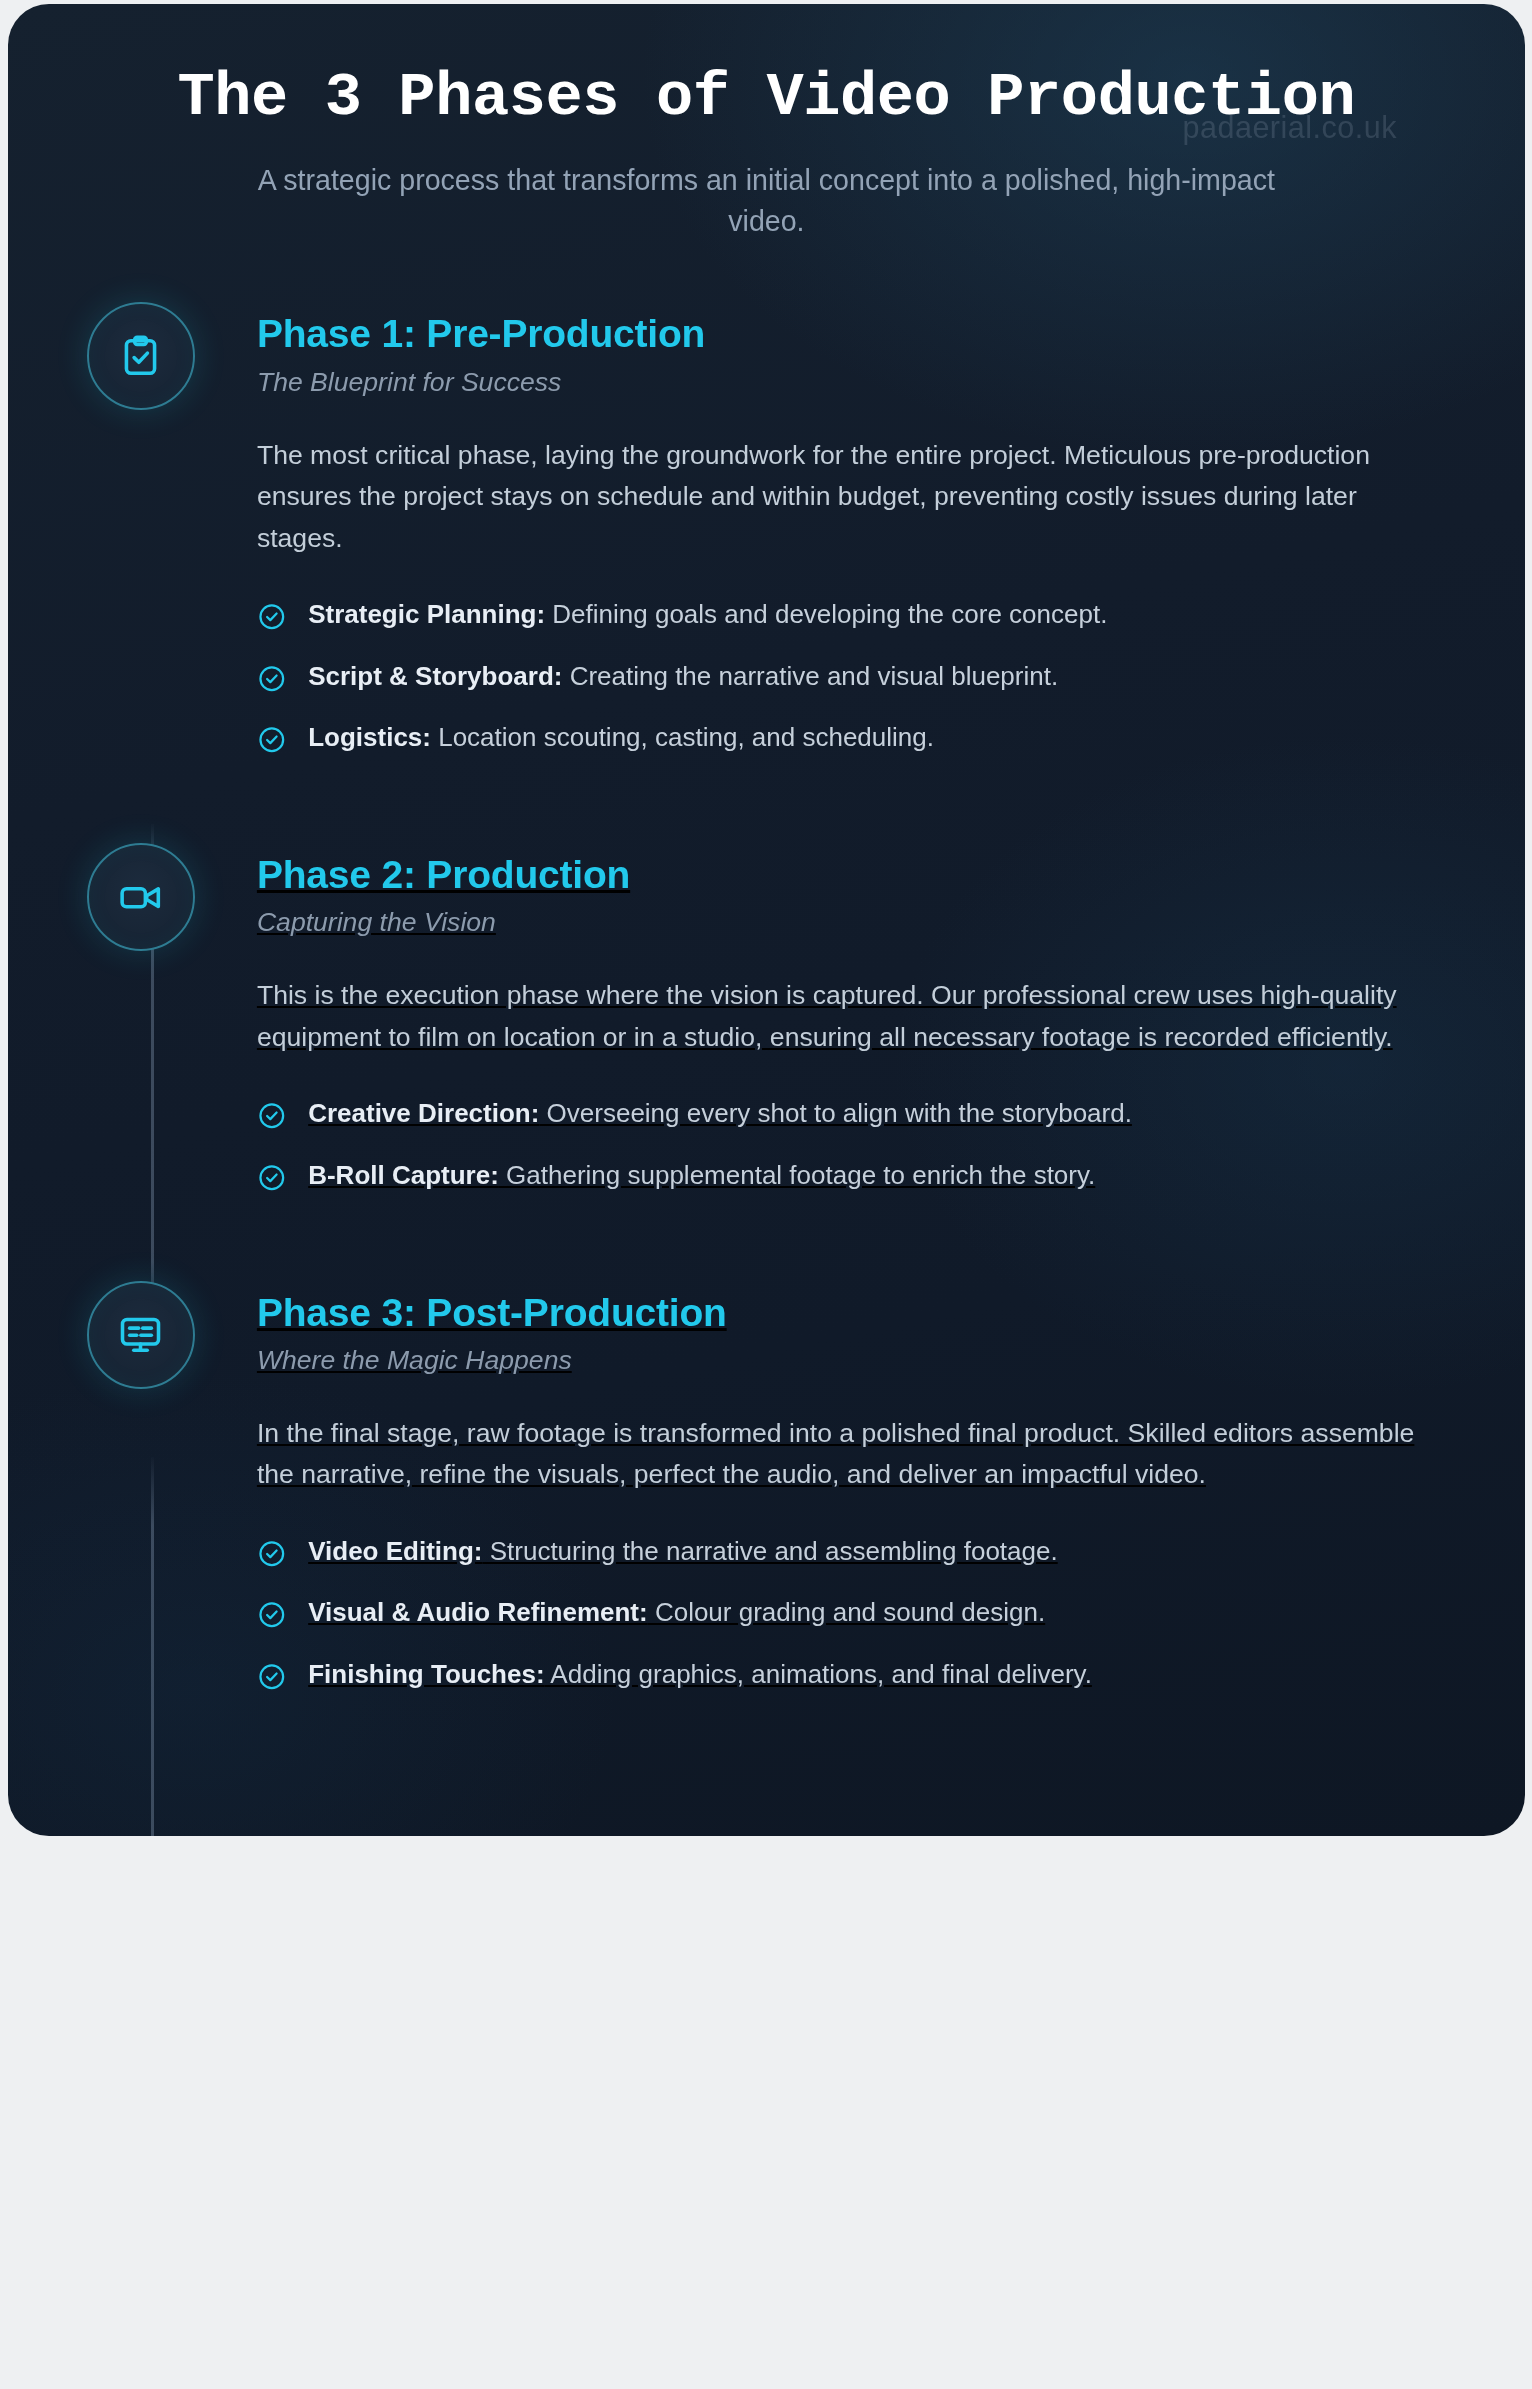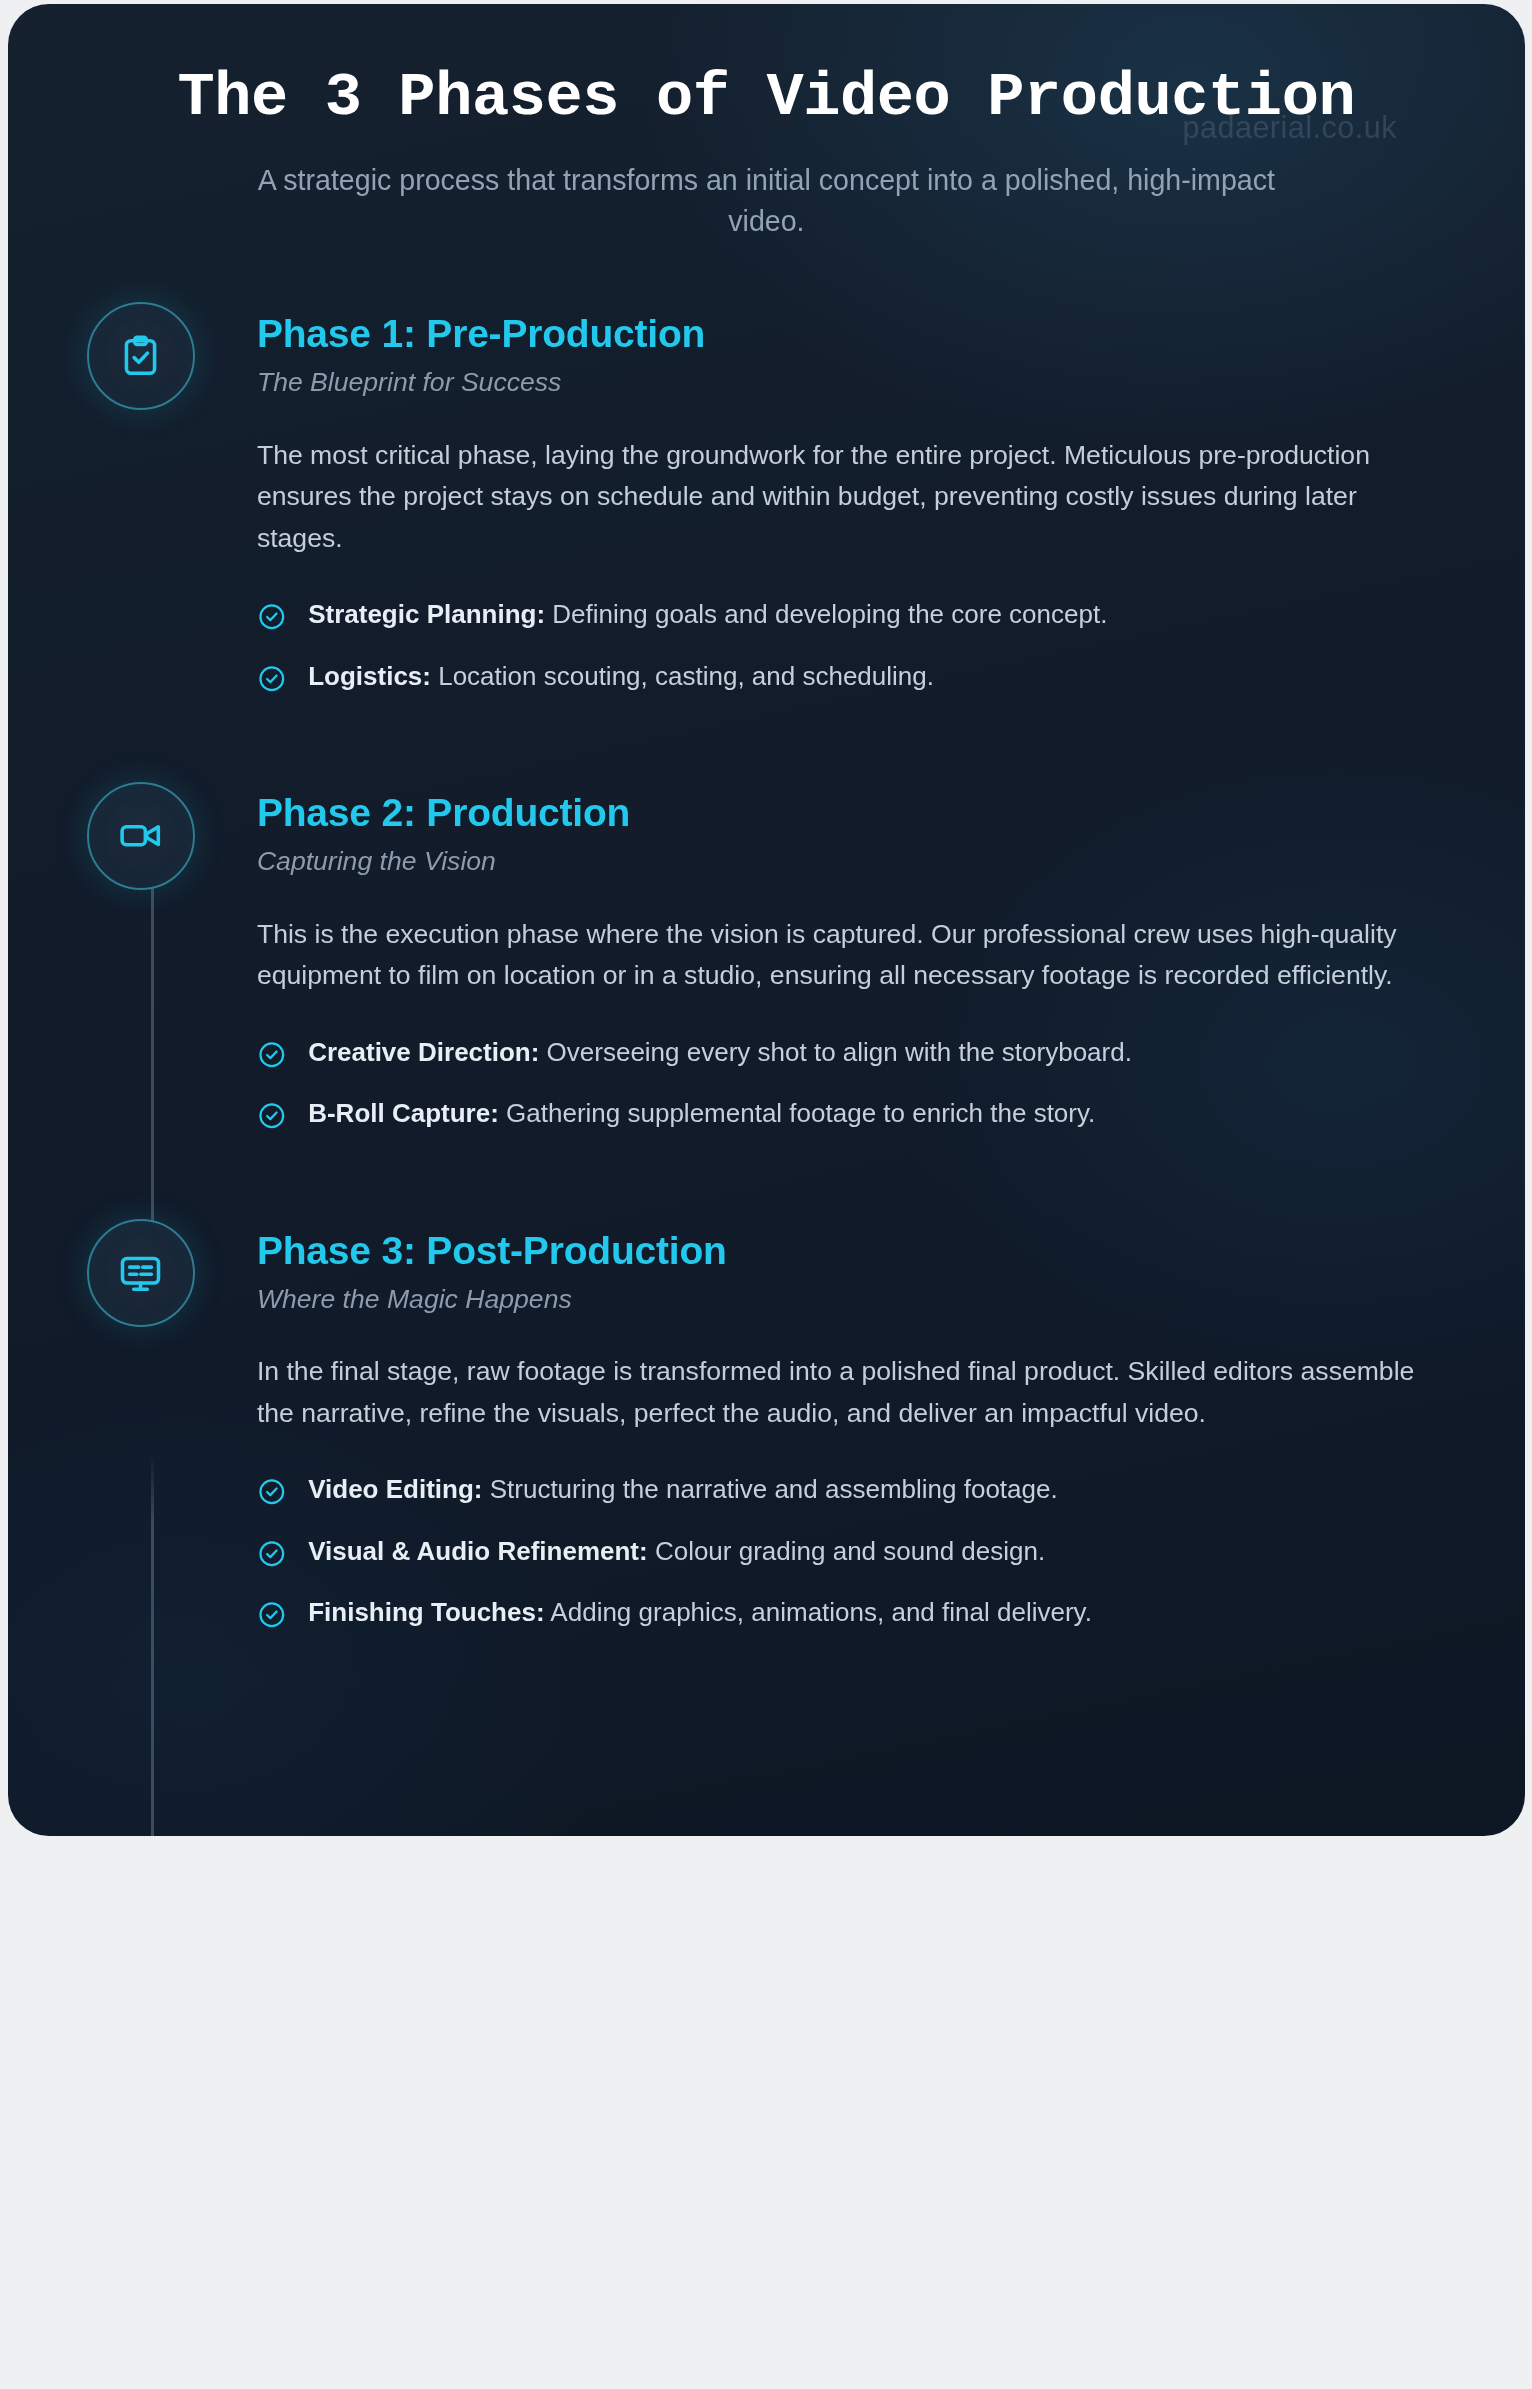--- a/index.html
+++ b/index.html
@@ -84,21 +84,21 @@
     padding: 0 0 39px 0;
   }
 
   .phase {
     position: relative;
     display: flex;
     align-items: flex-start;
     padding-left: 79px;
   }
 
-  .phase + .phase { margin-top: 87px; }
+  .phase + .phase { margin-top: 87px; text-decoration: underline; }
 
   
   .connector {
     position: absolute;
     left: 143px;
     width: 3px;
     background: linear-gradient(to bottom,
                 rgba(120,140,165,0.02) 0%,
                 rgba(125,145,170,0.40) 12%,
                 rgba(125,145,170,0.40) 88%,
@@ -226,20 +226,29 @@
           <p class="phase-desc">The most critical phase, laying the groundwork for the entire project. Meticulous pre-production ensures the project stays on schedule and within budget, preventing costly issues during later stages.</p>
           <ul class="phase-list">
             <li>
               <span class="check-icon">
                 <svg width="29.6" height="29.6" viewBox="0 0 24 24" fill="none" stroke="#22c9ec" stroke-width="1.8" stroke-linecap="round" stroke-linejoin="round">
                   <circle cx="12" cy="12" r="9.2"></circle>
                   <polyline points="8.2,12.1 10.8,14.7 15.9,9.3"></polyline>
                 </svg>
               </span>
               <span class="li-text"><b>Strategic Planning:</b><span> Defining goals and developing the core concept.</span></span>
+            </li>
+            <li>
+              <span class="check-icon">
+                <svg width="29.6" height="29.6" viewBox="0 0 24 24" fill="none" stroke="#22c9ec" stroke-width="1.8" stroke-linecap="round" stroke-linejoin="round">
+                  <circle cx="12" cy="12" r="9.2"></circle>
+                  <polyline points="8.2,12.1 10.8,14.7 15.9,9.3"></polyline>
+                </svg>
+              </span>
+              <span class="li-text"><b>Script &amp; Storyboard:</b><span> Creating the narrative and visual blueprint.</span></span>
             </li>
             <li>
               <span class="check-icon">
                 <svg width="29.6" height="29.6" viewBox="0 0 24 24" fill="none" stroke="#22c9ec" stroke-width="1.8" stroke-linecap="round" stroke-linejoin="round">
                   <circle cx="12" cy="12" r="9.2"></circle>
                   <polyline points="8.2,12.1 10.8,14.7 15.9,9.3"></polyline>
                 </svg>
               </span>
               <span class="li-text"><b>Logistics:</b><span> Location scouting, casting, and scheduling.</span></span>
             </li>

